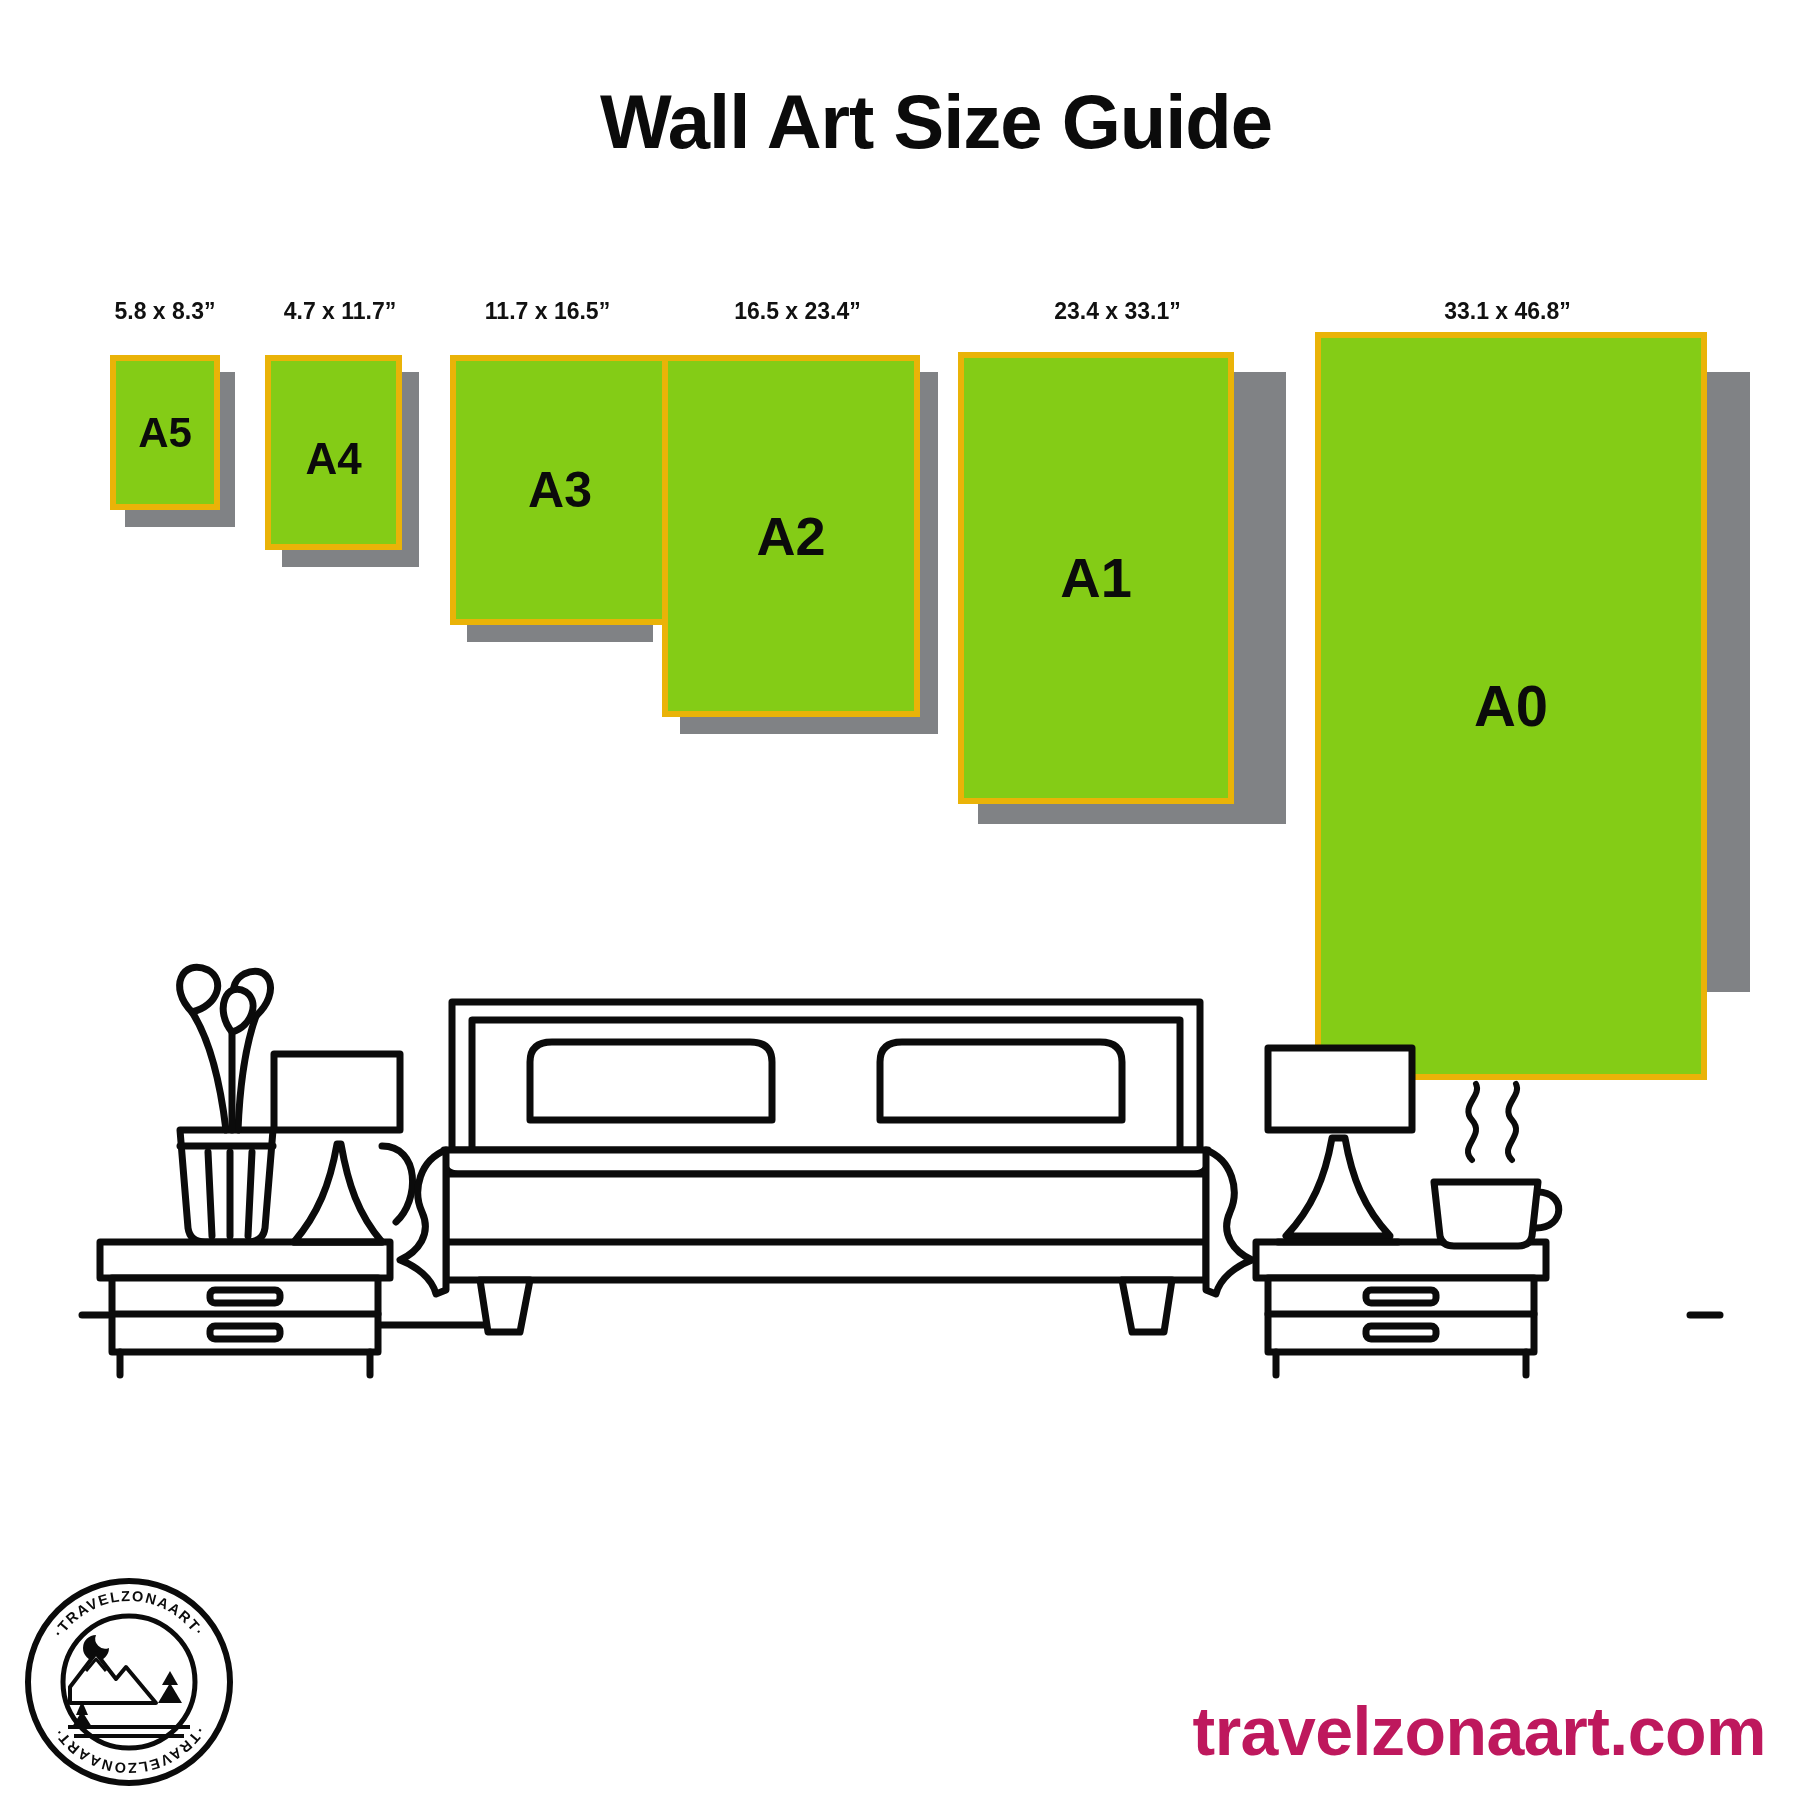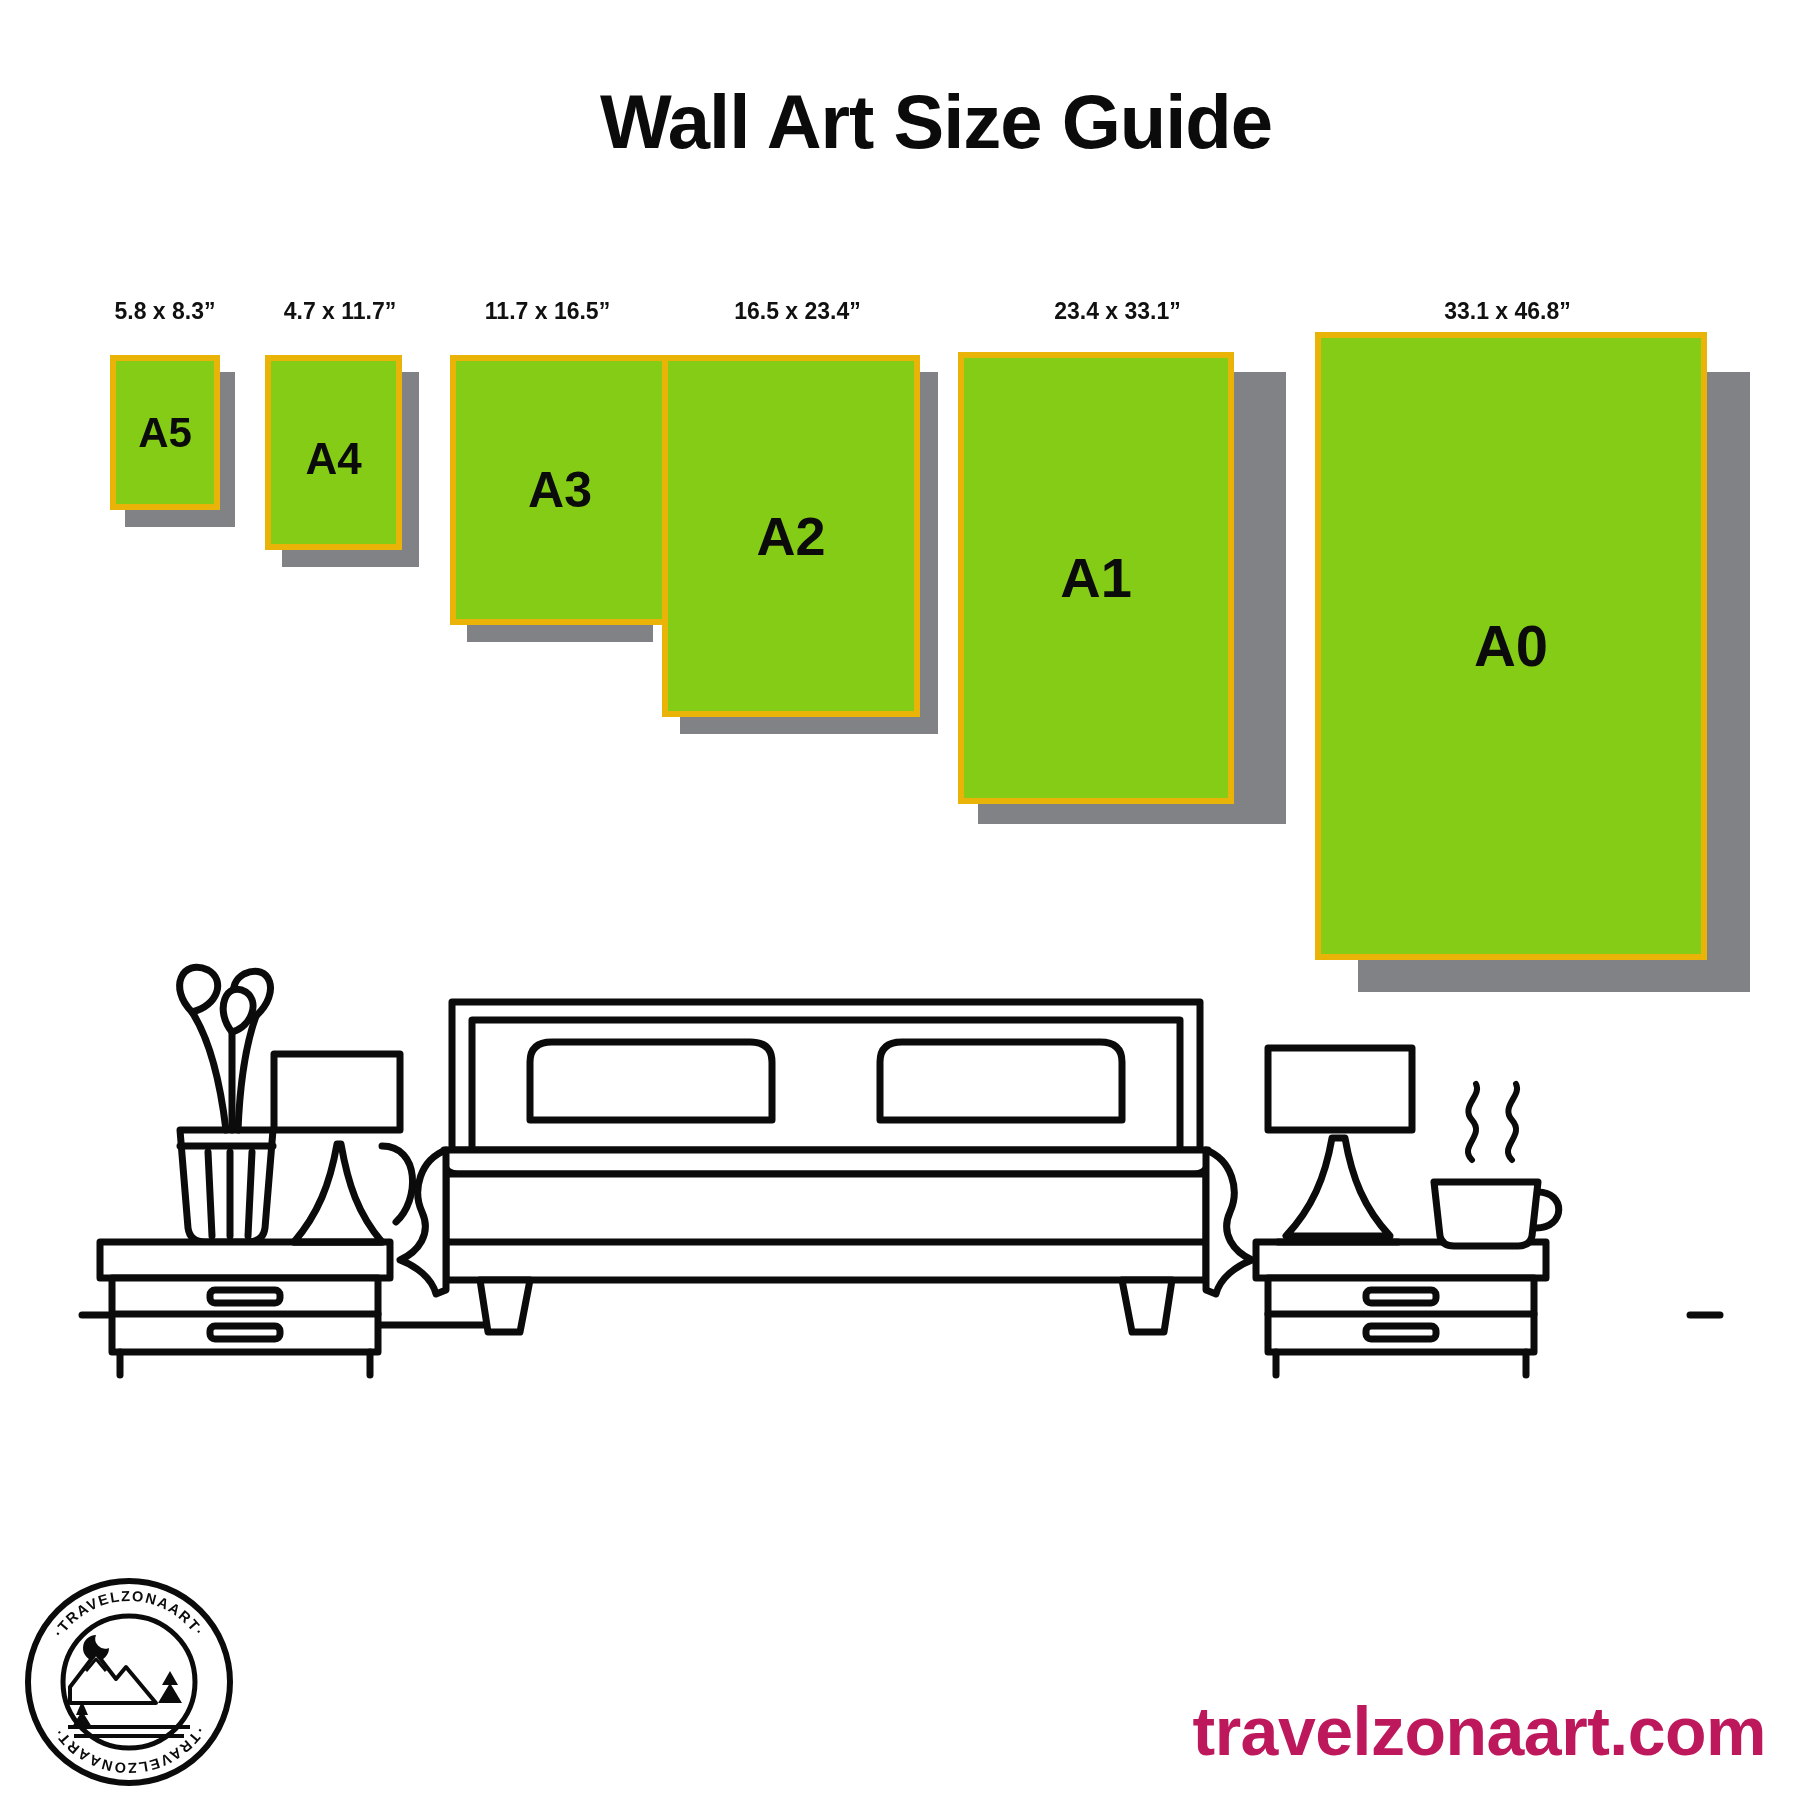--- a/index.html
+++ b/index.html
@@ -143,21 +143,21 @@
     <div class="frame-dim" style="left:1010px; top:298px; width:215px;">23.4 x 33.1”</div>
     <div class="frame-shadow" style="left:978px; top:372px; width:308px; height:452px;"></div>
     <div class="frame-box" style="left:958px; top:352px; width:276px; height:452px;">
       <span class="frame-label" style="font-size:56px;">A1</span>
     </div>
   </div>
 
   <div class="frame-group">
     <div class="frame-dim" style="left:1400px; top:298px; width:215px;">33.1 x 46.8”</div>
     <div class="frame-shadow" style="left:1358px; top:372px; width:392px; height:620px;"></div>
-    <div class="frame-box" style="left:1315px; top:332px; width:392px; height:628px;">
+    <div class="frame-box" style="left:1315px; top:332px; width:392px; height:748px;">
       <span class="frame-label" style="font-size:58px;">A0</span>
     </div>
   </div>
 
 </div>
 
 <div id="scene">
   <svg width="1700" height="420" viewBox="0 0 1700 420" fill="none" stroke="#0b0b0b" stroke-width="7" stroke-linejoin="round" stroke-linecap="round">
 
     <g>

